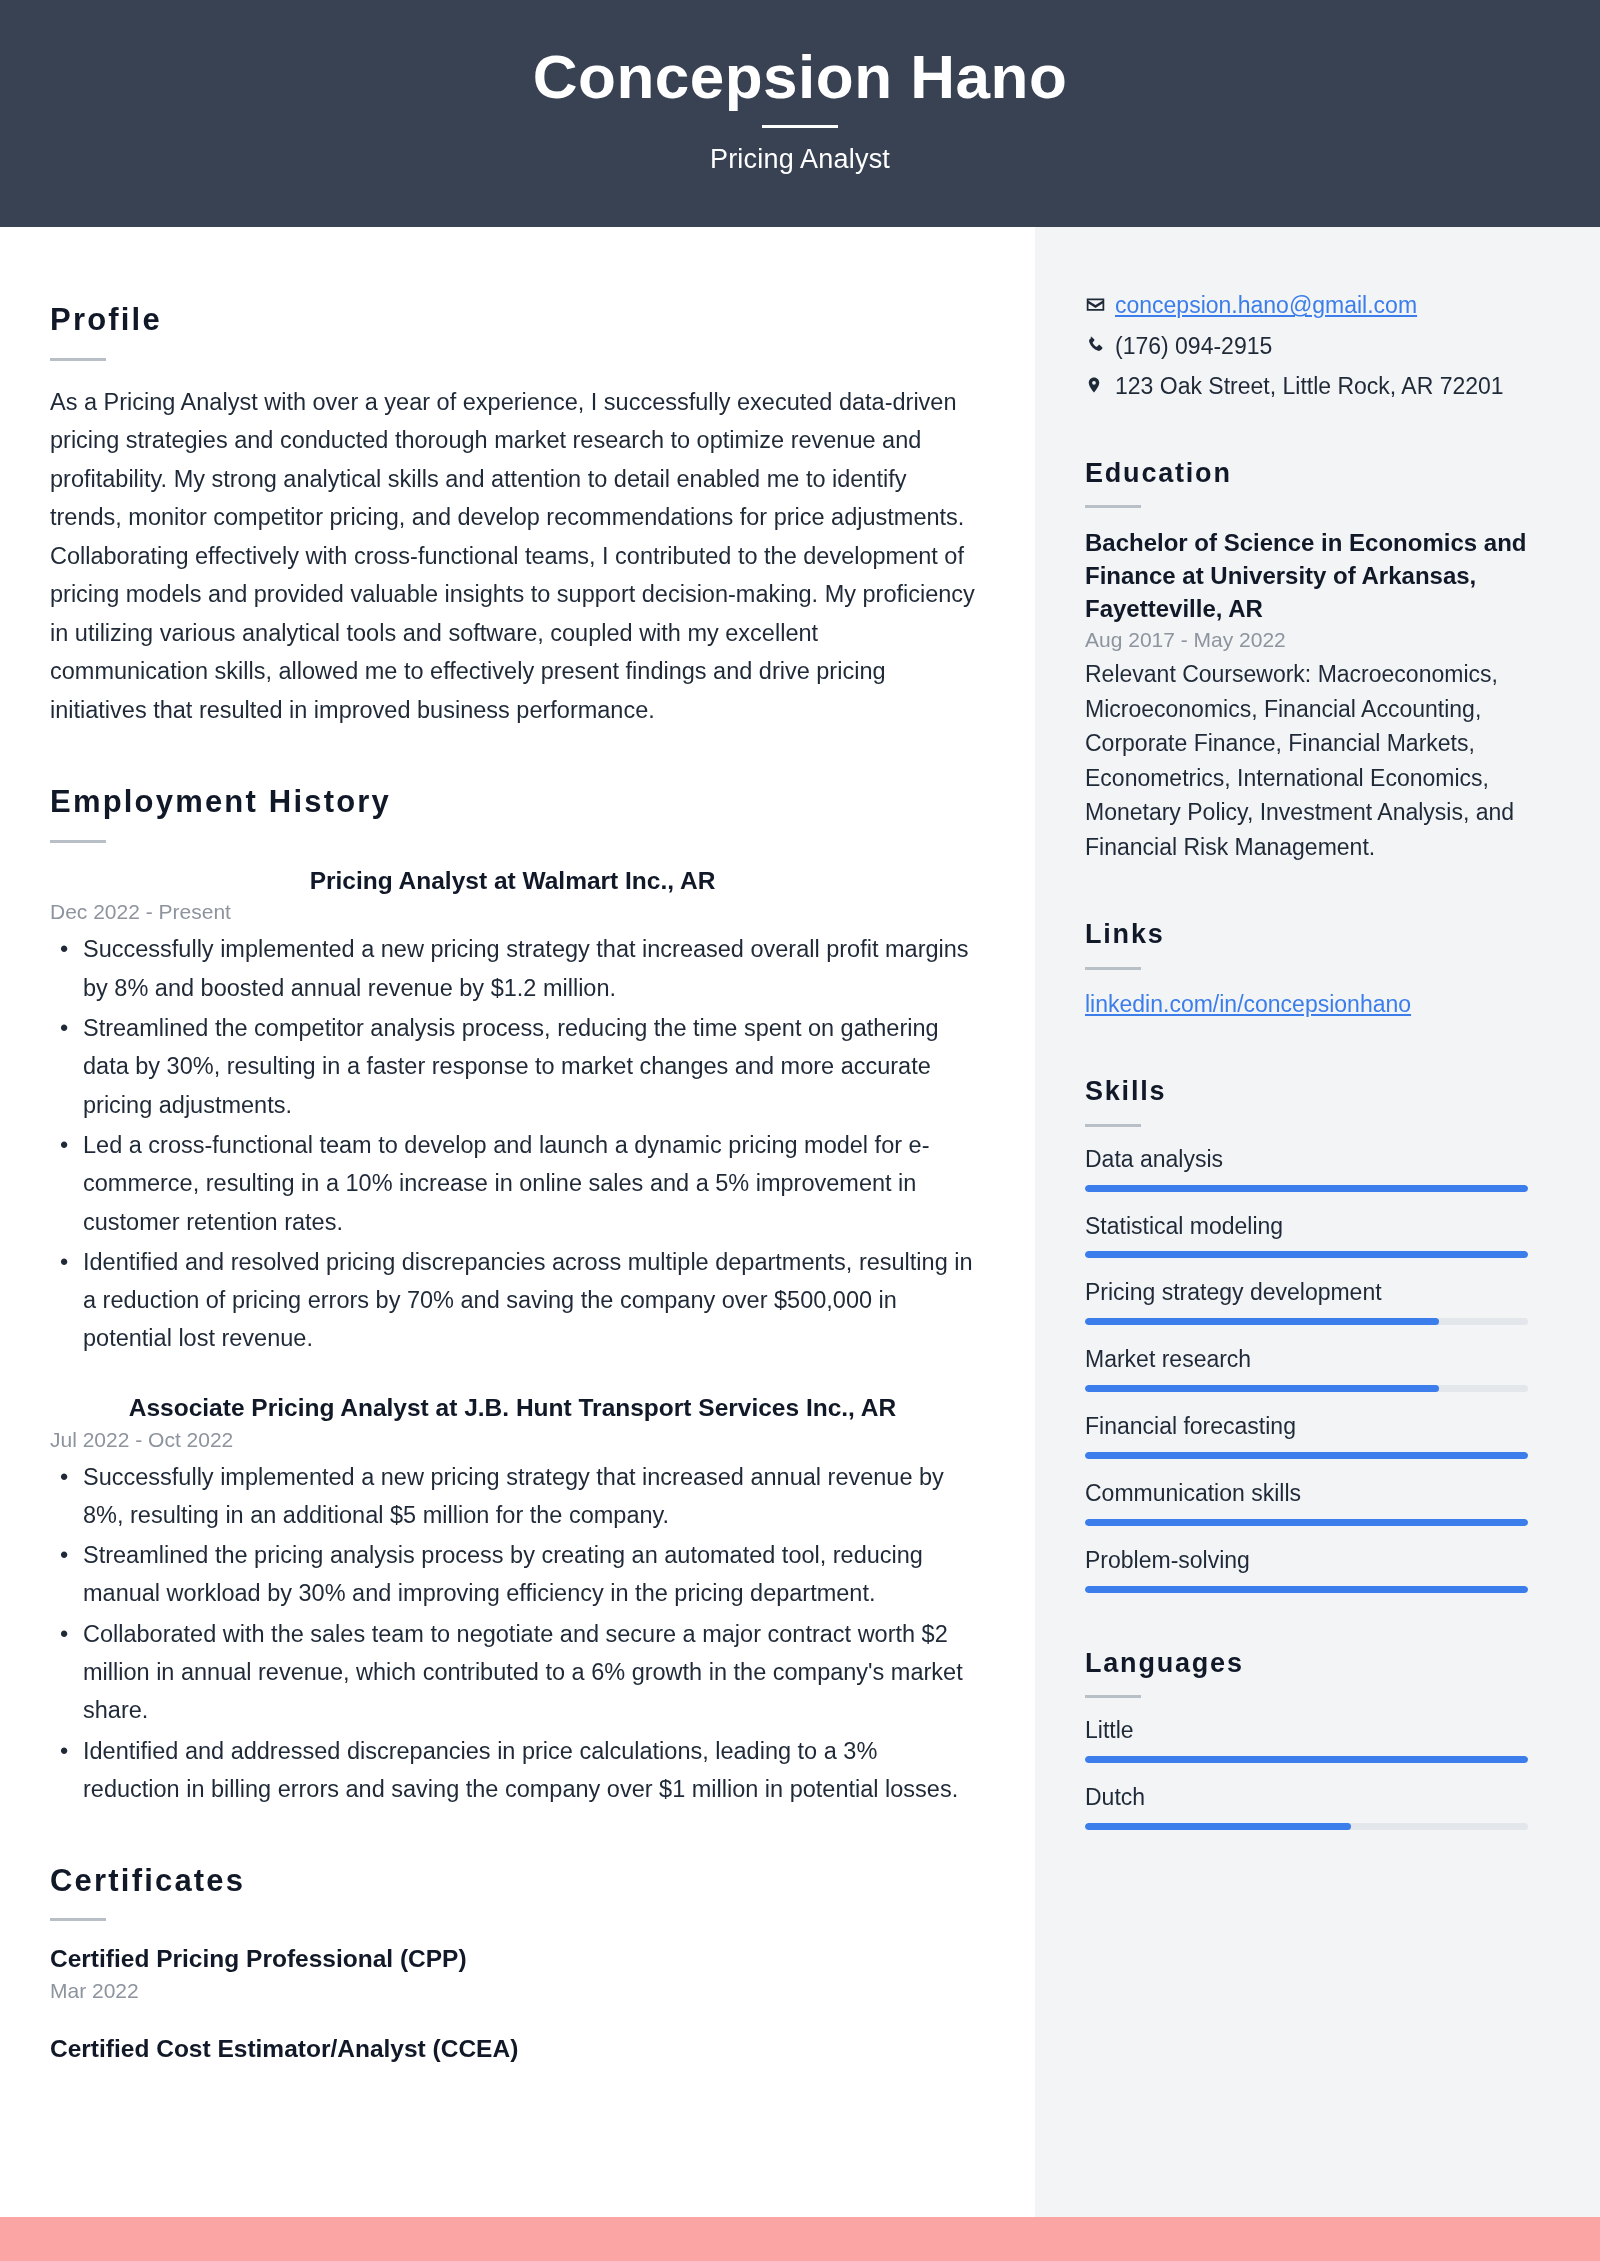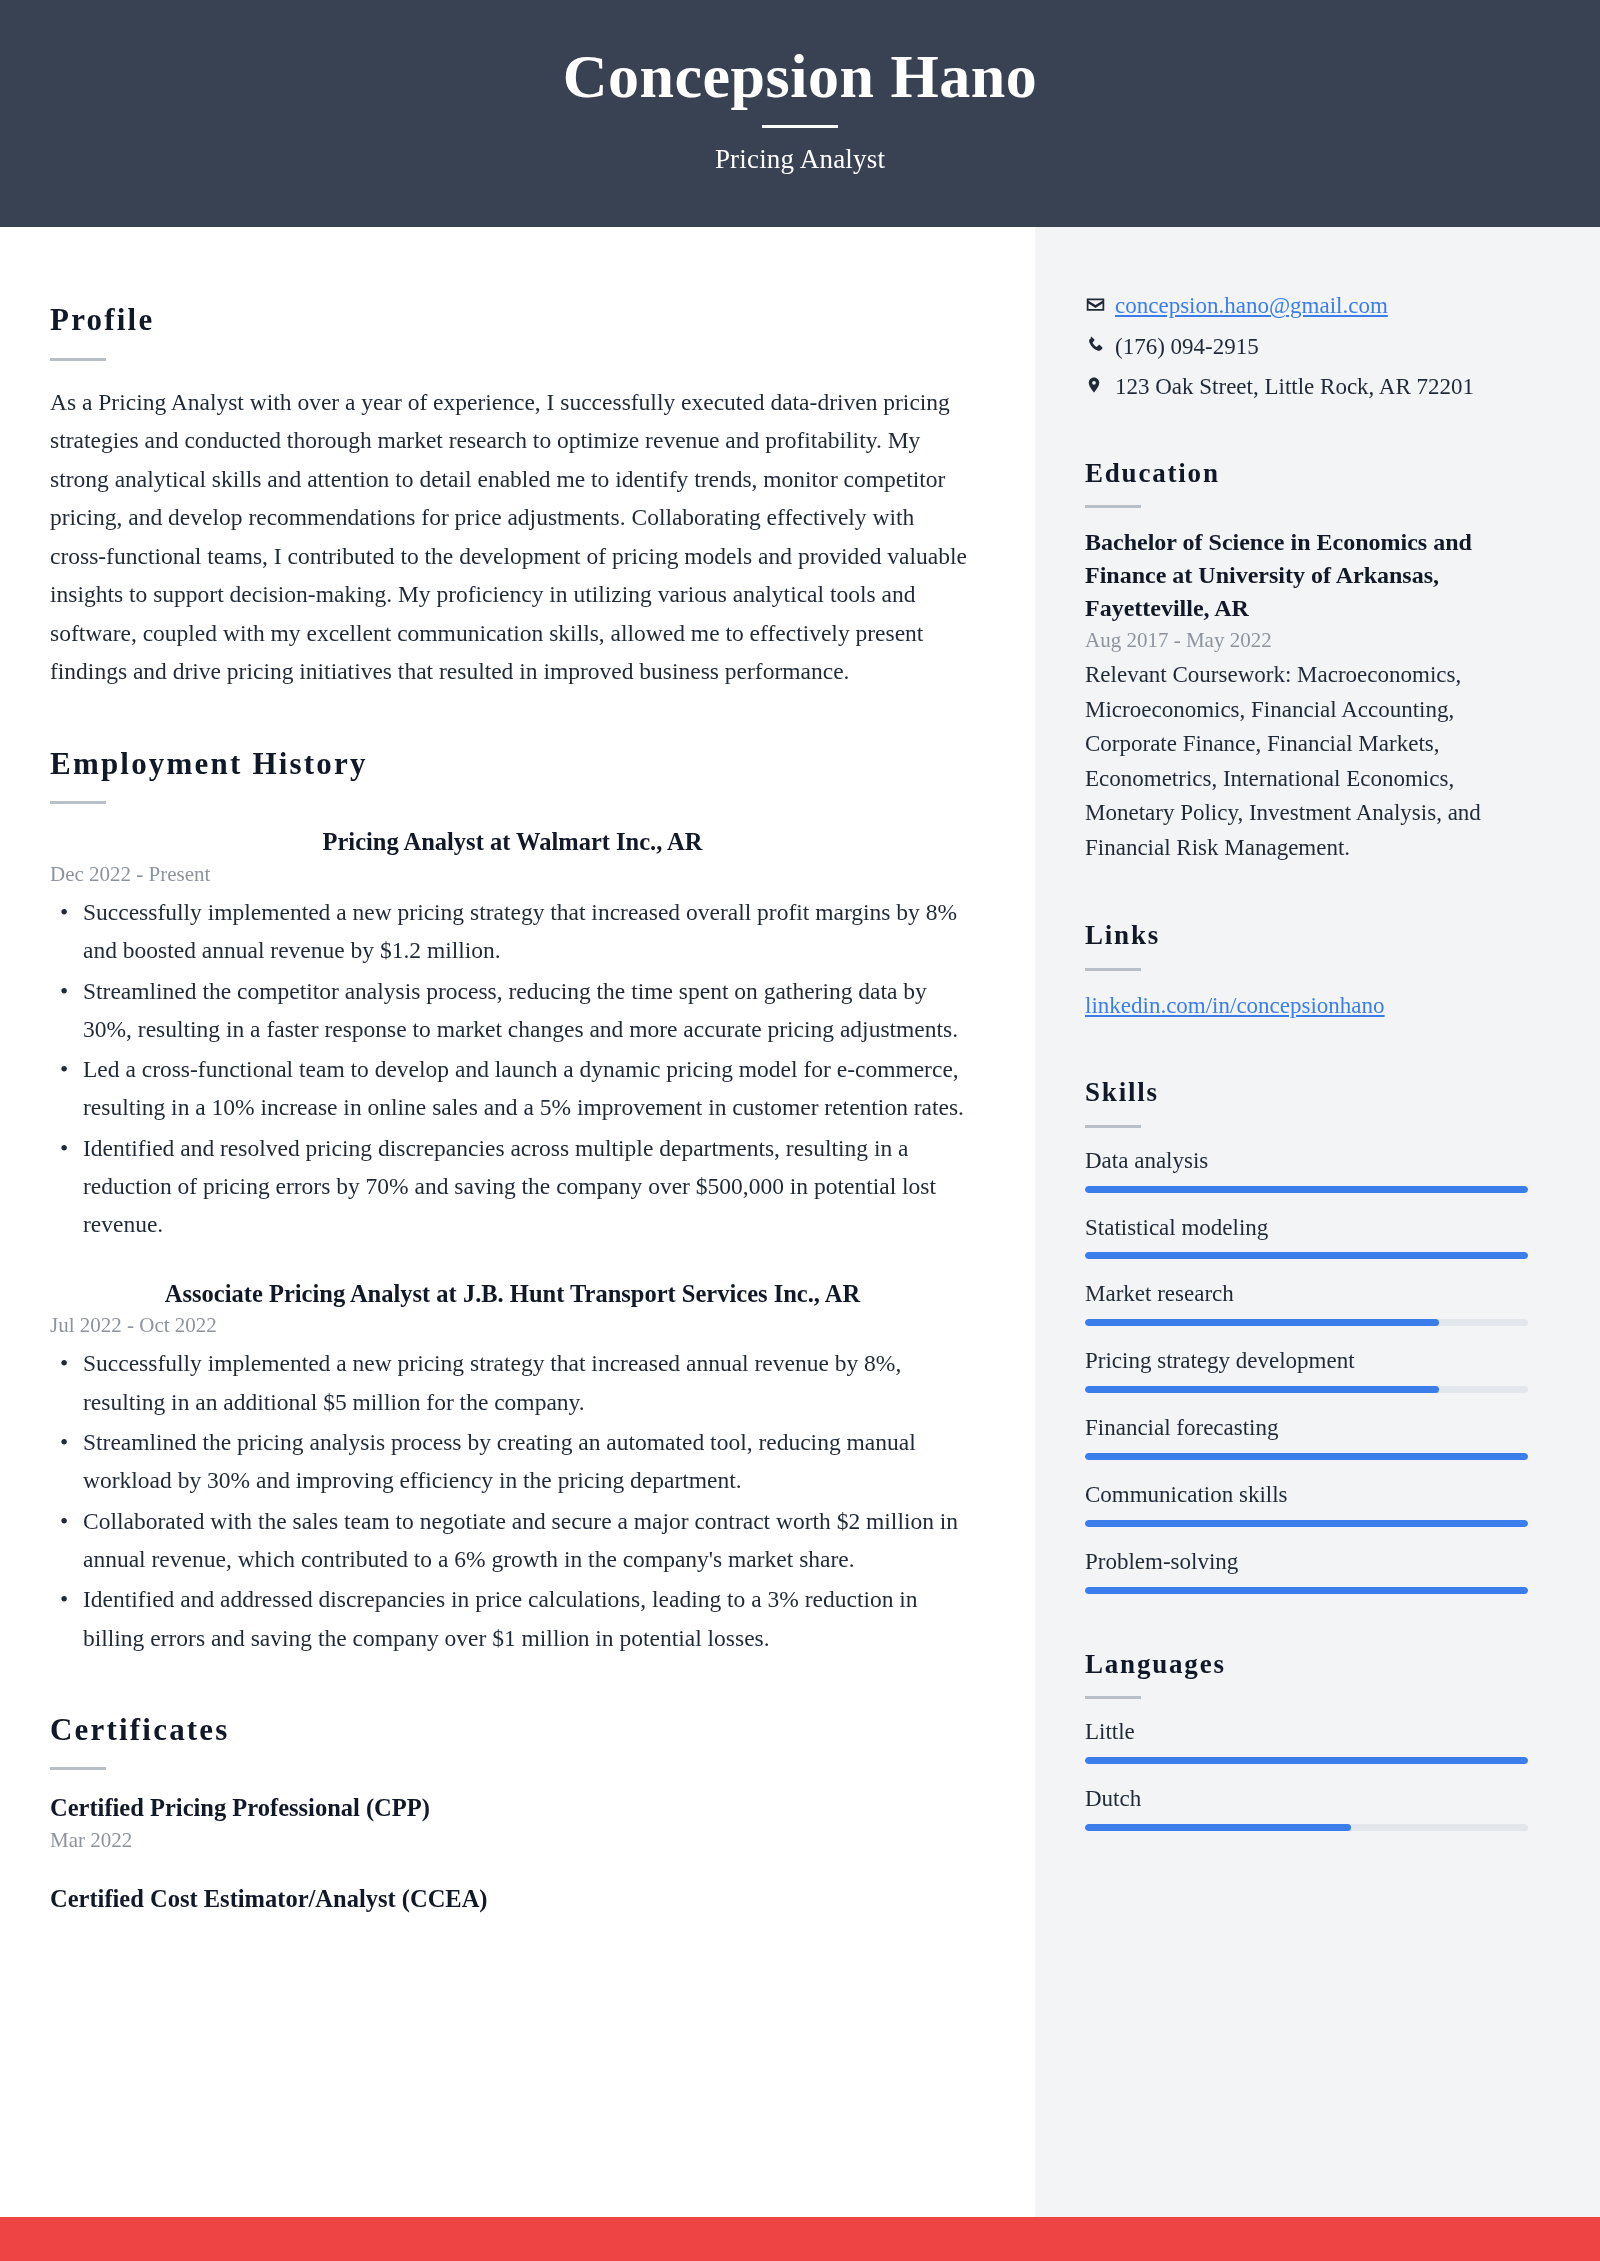--- a/index.html
+++ b/index.html
@@ -6,23 +6,22 @@
 
   html, body {
     width: 1600px;
     background: #ffffff;
     font-family: "Liberation Sans", sans-serif;
   }
 
   .resume {
     width: 1600px;
     min-height: 2261px;
-    background: #ef4444;
+    background: #fca5a5;
     position: relative;
-    font-family: Liberation Serif, serif;
   }
 
   
   .header {
     background: #394253;
     padding: 42px 0 52px 0;
     text-align: center;
   }
   .header-name {
     color: #ffffff;
@@ -333,27 +332,27 @@
                 <div class="bar-fill" style="width: 100%; background: rgb(59, 125, 234);"></div>
               </div>
             </div>
             <div class="bar-item">
               <div class="bar-label">Statistical modeling</div>
               <div class="bar-track">
                 <div class="bar-fill" style="width: 100%; background: rgb(59, 125, 234);"></div>
               </div>
             </div>
             <div class="bar-item">
+              <div class="bar-label">Pricing strategy development</div>
+              <div class="bar-track">
+                <div class="bar-fill" style="width: 80%; background: rgb(59, 125, 234);"></div>
+              </div>
+            </div>
+            <div class="bar-item">
               <div class="bar-label">Market research</div>
-              <div class="bar-track">
-                <div class="bar-fill" style="width: 80%; background: rgb(59, 125, 234);"></div>
-              </div>
-            </div>
-            <div class="bar-item">
-              <div class="bar-label">Pricing strategy development</div>
               <div class="bar-track">
                 <div class="bar-fill" style="width: 80%; background: rgb(59, 125, 234);"></div>
               </div>
             </div>
             <div class="bar-item">
               <div class="bar-label">Financial forecasting</div>
               <div class="bar-track">
                 <div class="bar-fill" style="width: 100%; background: rgb(59, 125, 234);"></div>
               </div>
             </div>

